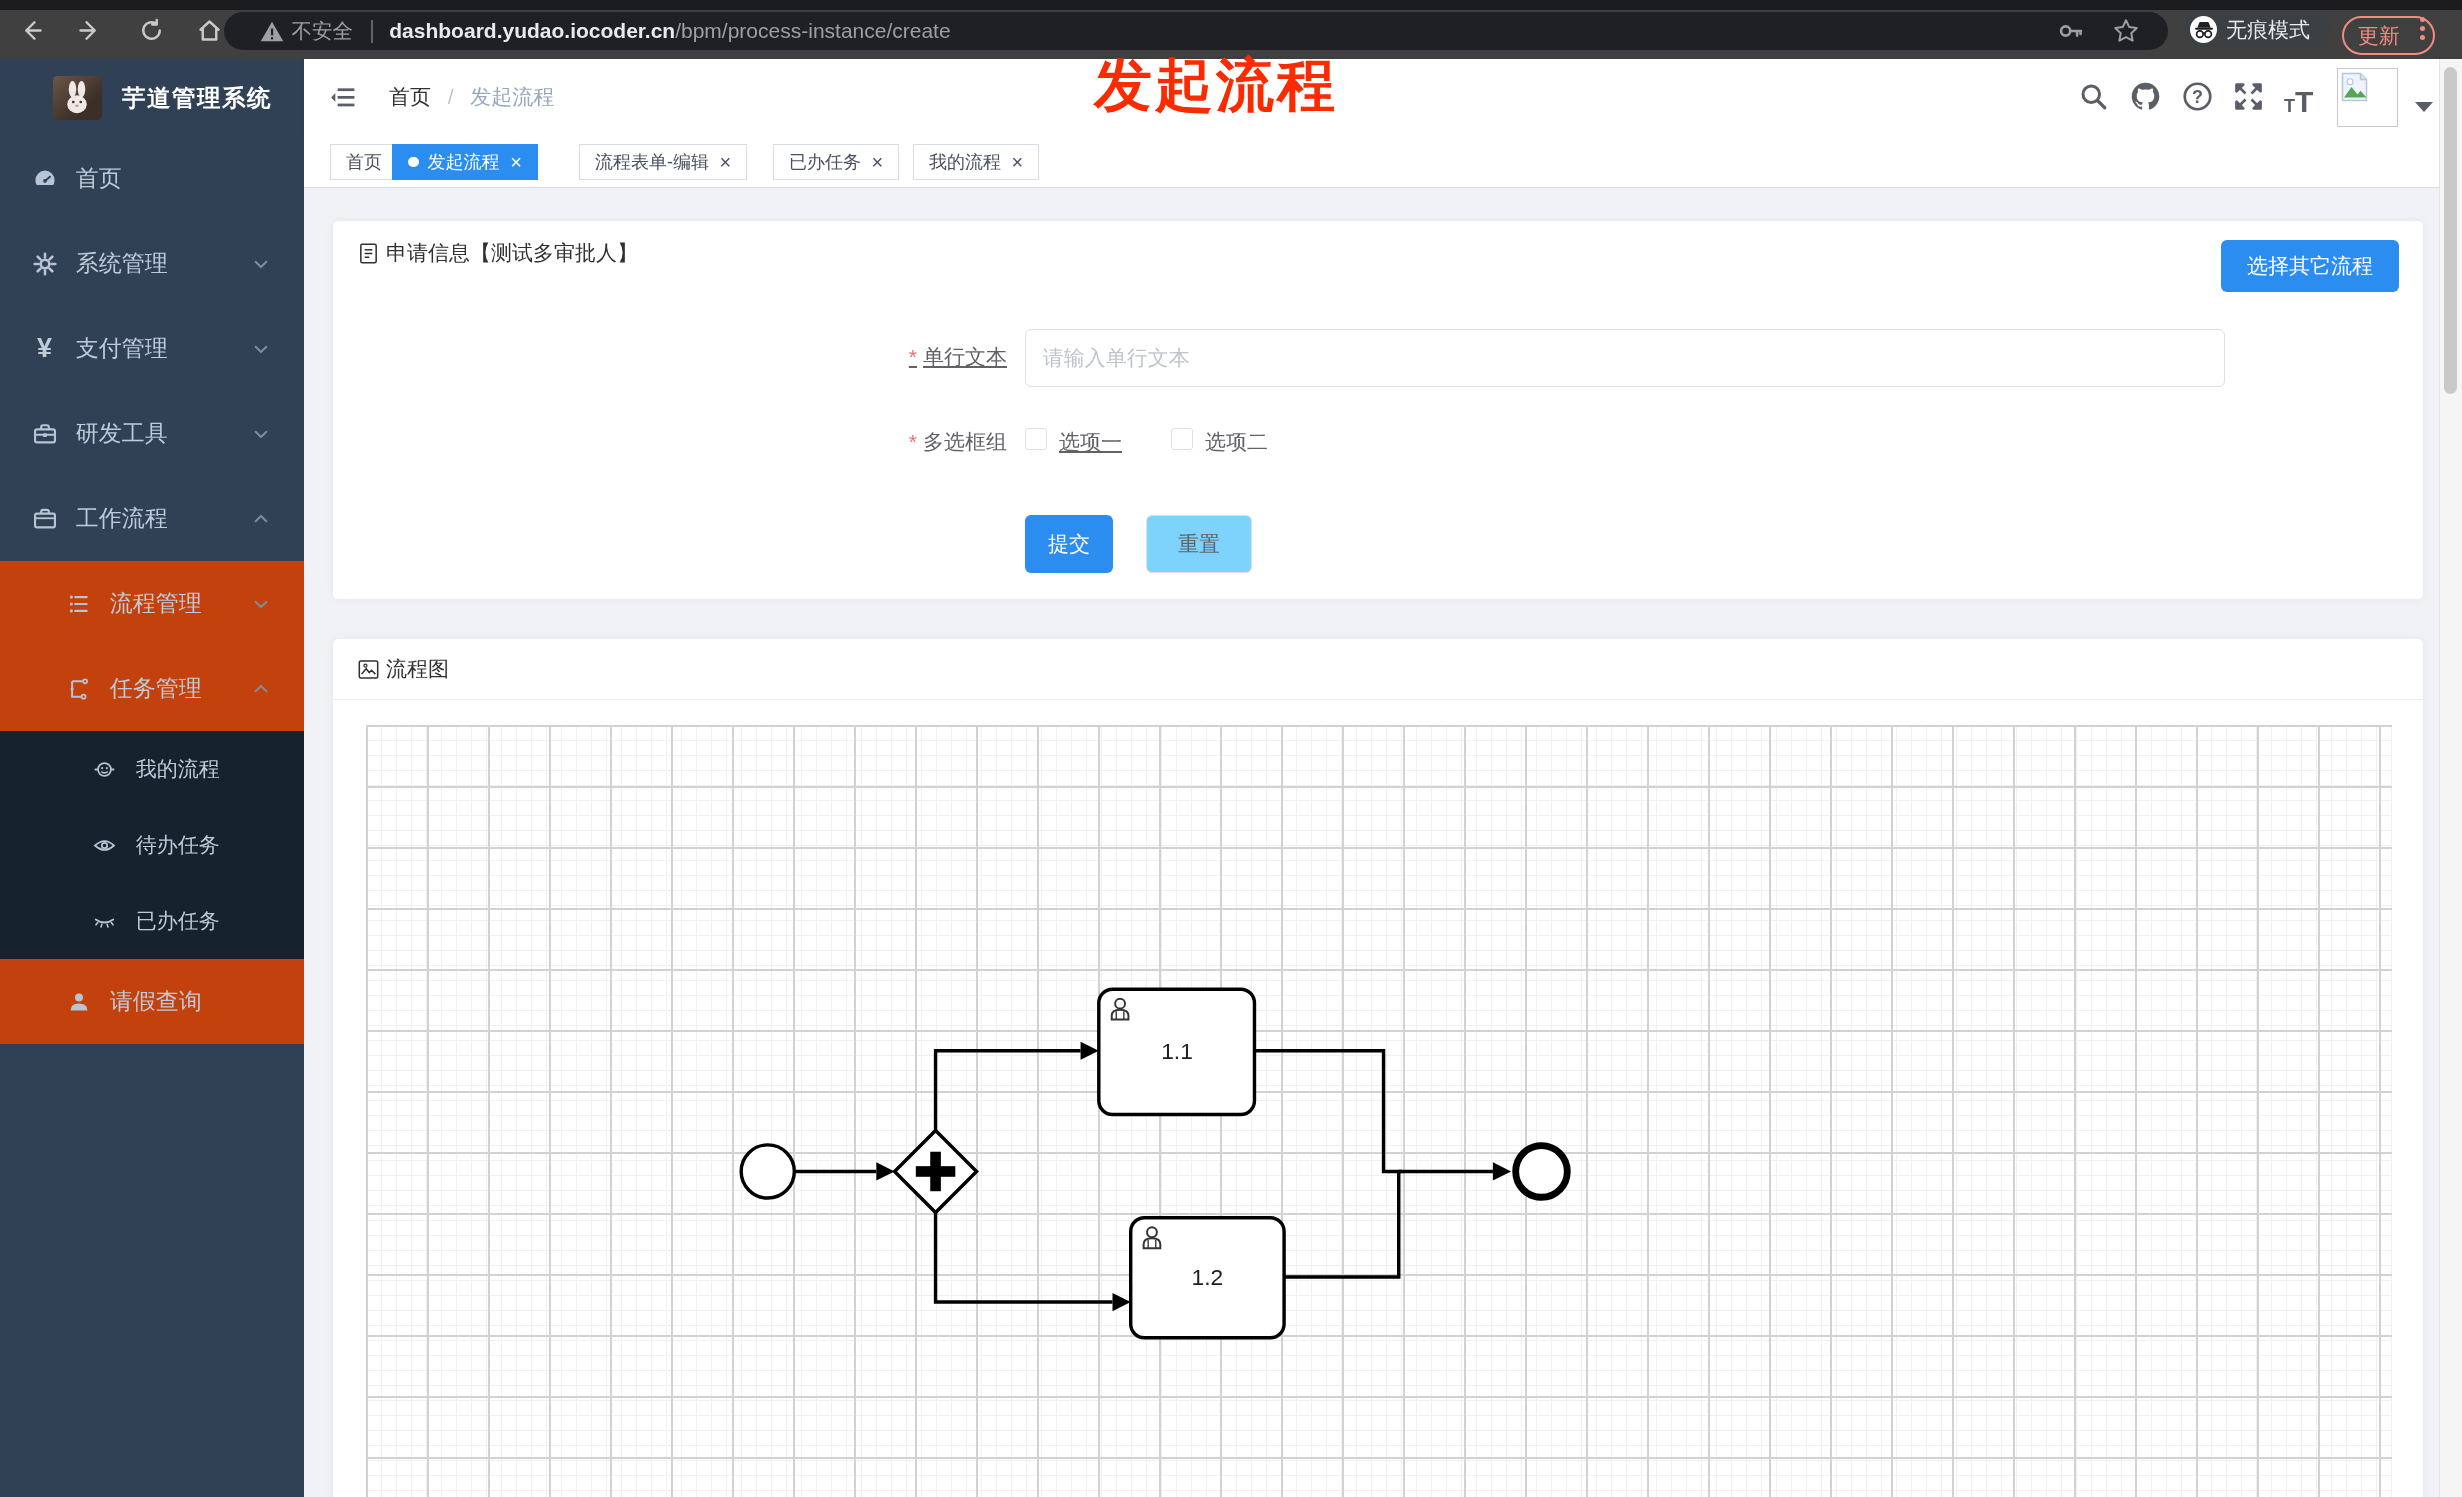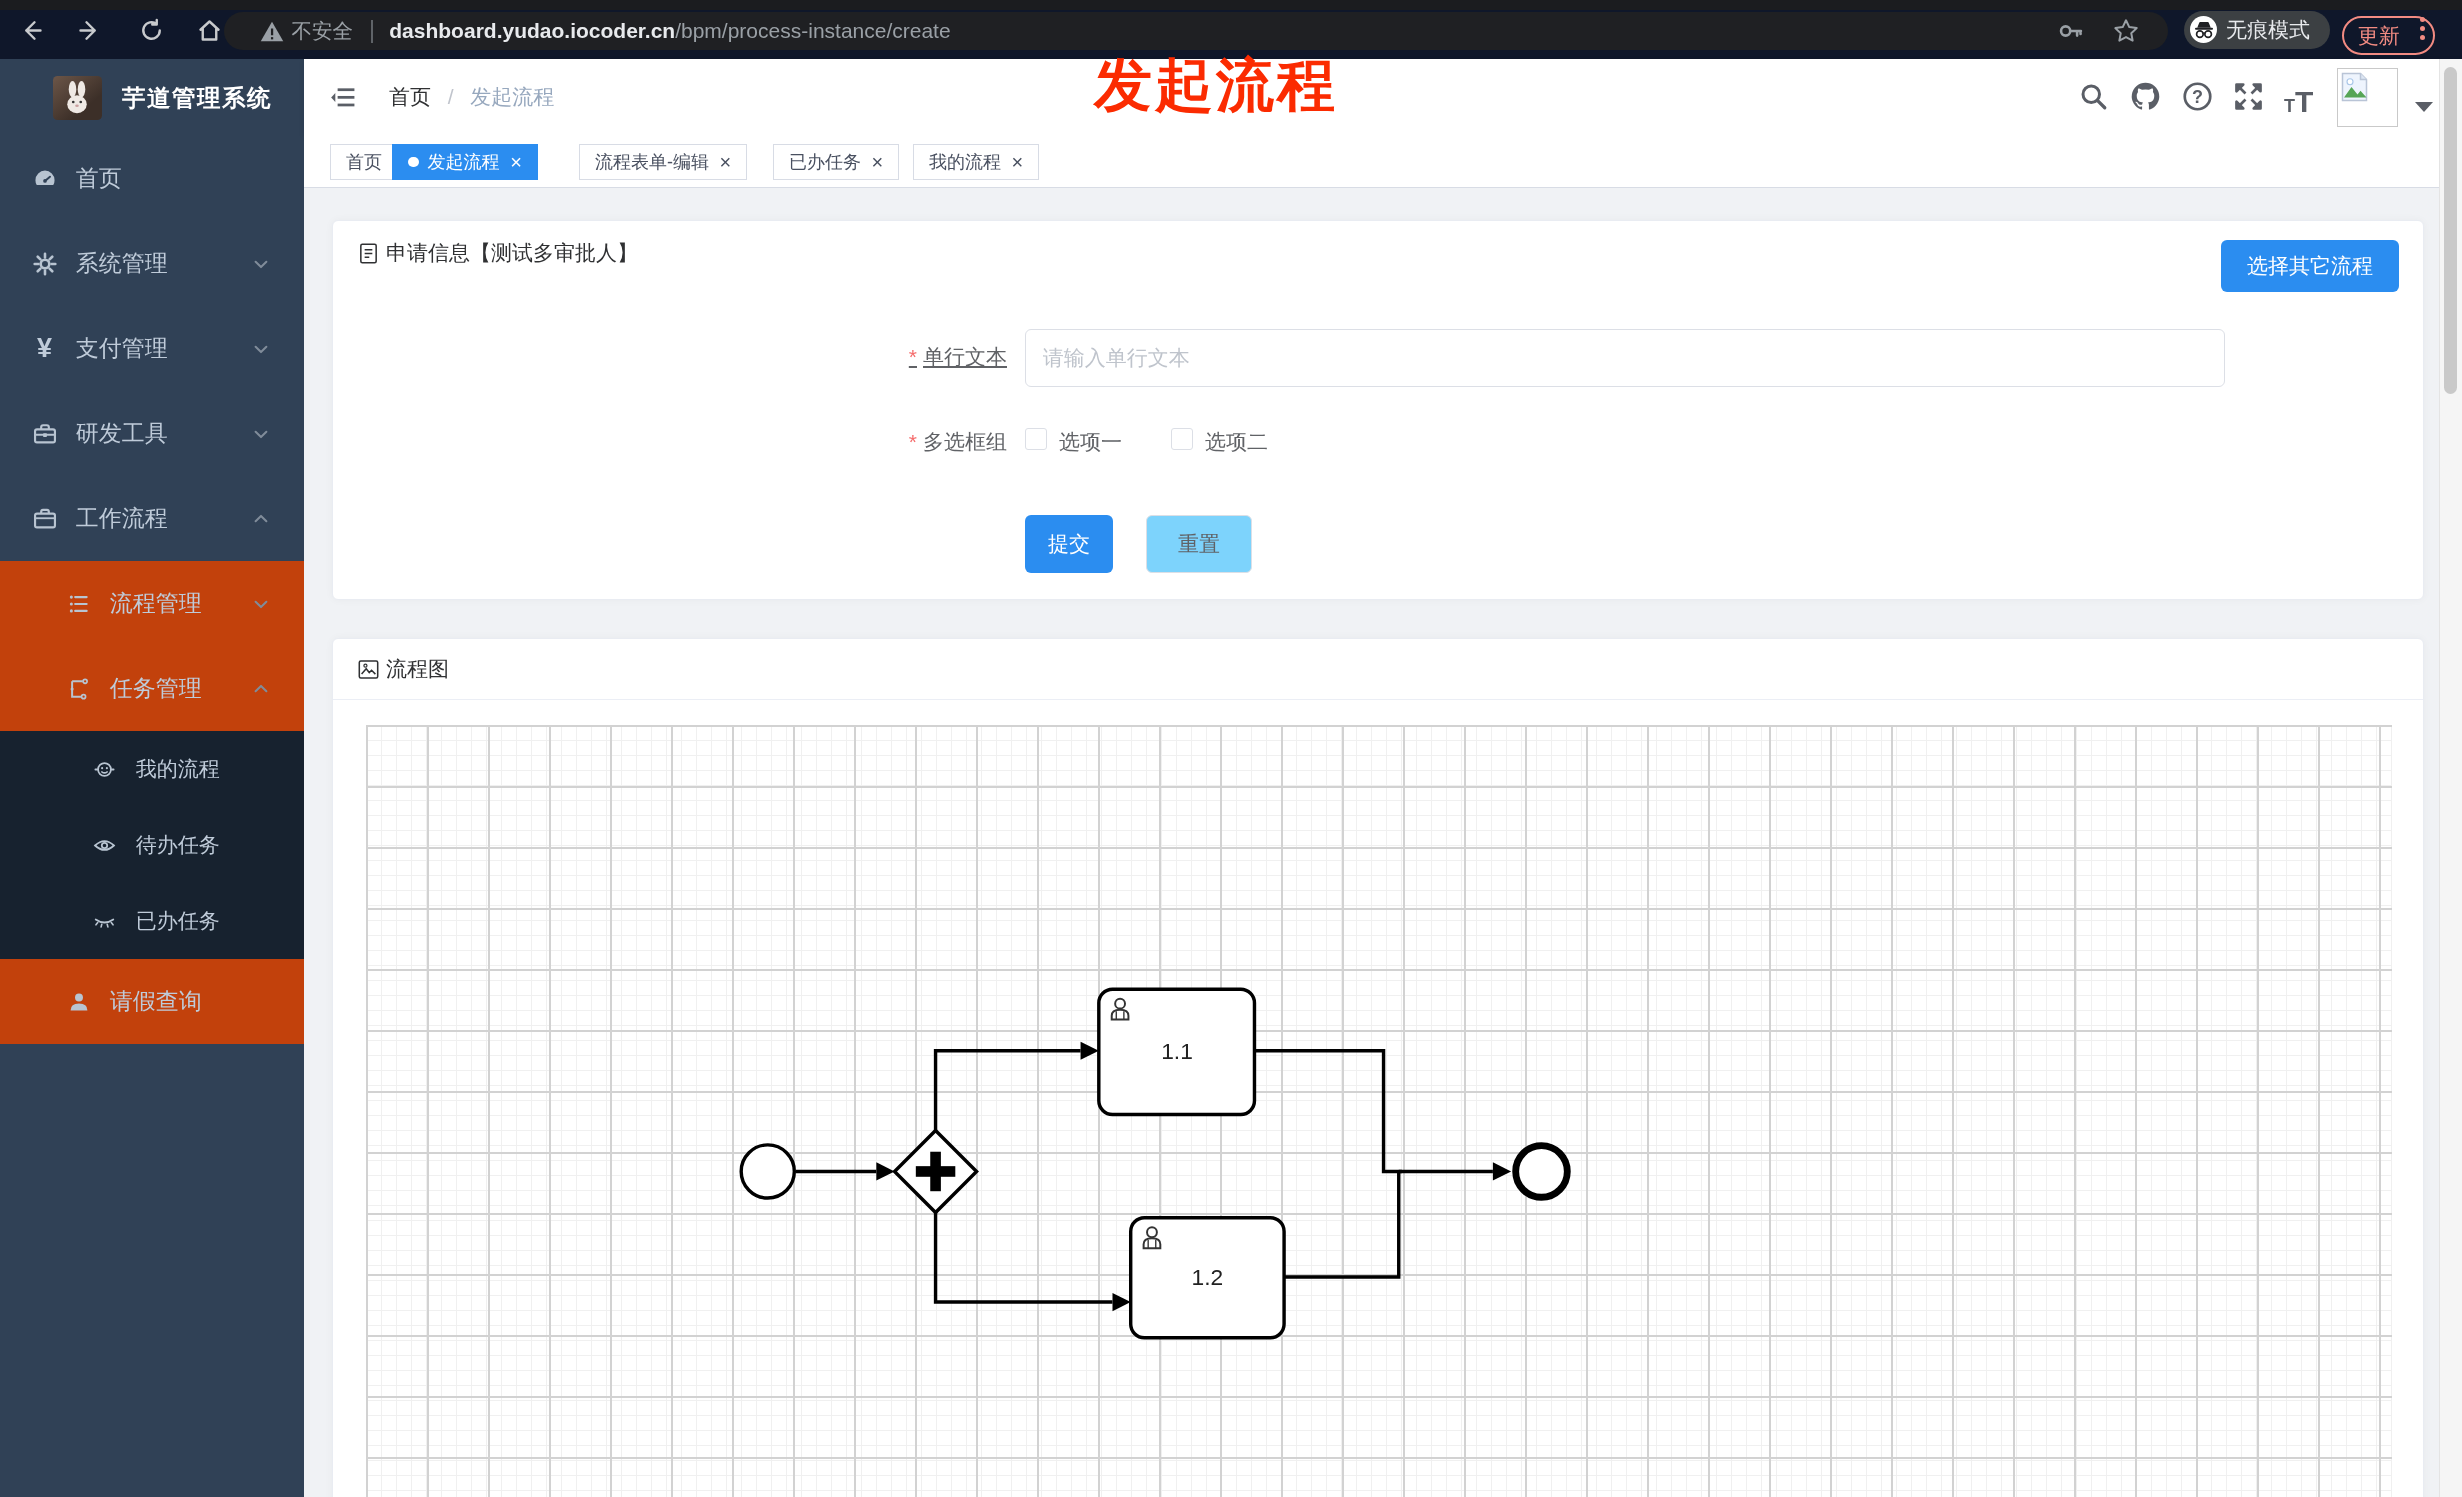--- a/index.html
+++ b/index.html
@@ -1,21 +1,21 @@
 <!DOCTYPE html>
 <html style="font-size:12px"><head>
 <meta charset="utf-8">
 <style>
   * { margin:0; padding:0; box-sizing:border-box; }
   html,body { width:2462px; height:1498px; overflow:hidden; }
   body { font-family:"Liberation Sans","DejaVu Sans",sans-serif; background:#f0f2f5; position:relative; }
   #screen { position:absolute; inset:0; width:2462px; height:1498px; }
 
   
-  .chrome { position:absolute; left:0; top:0; width:2462px; height:59px; background:#0f172a; }
+  .chrome { position:absolute; left:0; top:0; width:2462px; height:59px; background:#404040; }
   .chrome .tabstrip { position:absolute; left:0; top:0; width:100%; height:10px; background:#1b1c1f; }
   .navbtn { position:absolute; top:16.7px; width:27px; height:27px; color:#c8cacd; }
   .navbtn svg { width:27px; height:27px; display:block; }
   .omnibox { position:absolute; left:224px; top:12px; width:1944px; height:38px; background:#1f2023; border-radius:19px; display:flex; align-items:center; }
   .warn-tri { margin-left:36px; }
   .sec-label { color:#9aa0a6; font-size:20.5px; margin-left:7.6px; }
   .omni-sep { width:1.5px; height:23px; background:#5f6368; margin:0 16.7px 0 18px; }
   .url-host { color:#e8eaed; font-size:21px; font-weight:bold; }
   .url-path { color:#9aa0a6; font-size:21px; }
   .omni-right { position:absolute; right:0; top:0; height:38px; display:flex; align-items:center; }
@@ -425,21 +425,21 @@
 
         <div class="form-label" style="top:122px;text-decoration:underline;">
           <span class="req">*</span><span>单行文本</span>
         </div>
         <input class="sl-input" value="" placeholder="请输入单行文本" style="">
 
         <div class="form-label" style="top:207px;">
           <span class="req">*</span><span>多选框组</span>
         </div>
         <span class="cbx" style="left:692px; top:207px;"></span>
-        <span class="cbx-label" style="left:726px; top:207px;">选项一</span>
+        <span class="cbx-label" style="left:726px; top:207px;text-decoration:underline;">选项一</span>
         <span class="cbx" style="left:838px; top:207px;"></span>
         <span class="cbx-label" style="left:872px; top:207px;">选项二</span>
 
         <button class="btn btn-submit">提交</button>
         <button class="btn btn-reset">重置</button>
       </div>
 
       <div class="card card2">
         <div class="card-head">
           <svg width="23" height="23" viewBox="0 0 30 30">

